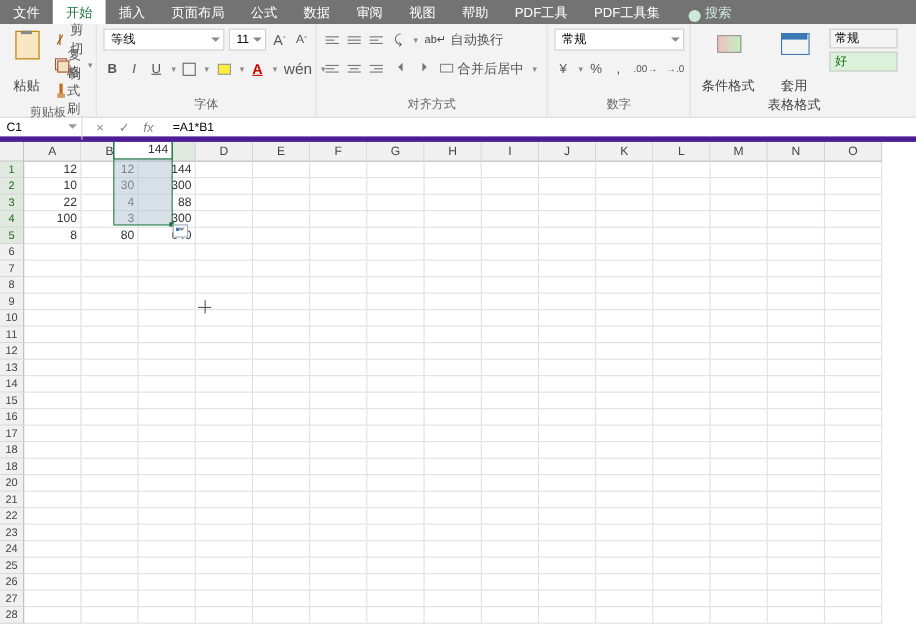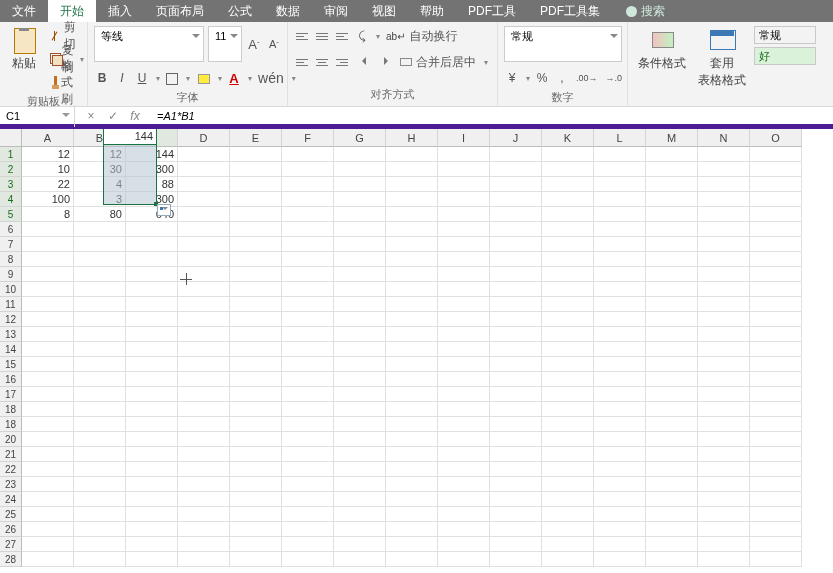--- a/index.html
+++ b/index.html
@@ -2,36 +2,36 @@
 <html><head>
 <meta charset="utf-8">
 <style>
 * { margin:0; padding:0; box-sizing:border-box; font-family:"Microsoft YaHei","Segoe UI",Arial,sans-serif; font-size:12px; user-select:none; }
 body { background:#fff; width:833px; height:573px; overflow:hidden; }
 
 
 .menubar { background:#737373; color:#fff; display:flex; height:22px; align-items:center; }
 .menubar .tab { padding:0 12px; height:22px; line-height:22px; cursor:pointer; }
 .menubar .tab.active { background:#fff; color:#217346; }
-.menubar .search { margin-left:6px; display:flex; align-items:center; padding:0 8px; gap:4px; color:#cfe8db; }
+.menubar .search { margin-left:6px; display:flex; align-items:flex-end; padding:0 8px; gap:4px; color:#cfe8db; }
 .menubar .bulb { display:inline-block; width:11px; height:11px; border-radius:50%; background:#cfe8db; position:relative; }
 
 
 .ribbon { background:#f3f3f3; border-bottom:1px solid #d9d9d9; height:85px; display:flex; position:relative; }
 .group { border-right:1px solid #e0e0e0; display:flex; flex-direction:column; justify-content:space-between; padding:4px 6px 0 6px; }
 .group .label { text-align:center; font-size:11px; color:#666; padding:2px 0 4px 0; }
 .controls { display:flex; align-items:flex-start; gap:4px; flex:1; }
 .col { display:flex; flex-direction:column; gap:3px; }
 .row { display:flex; gap:4px; align-items:center; }
 .btn { display:flex; align-items:center; justify-content:center; min-width:16px; height:20px; padding:0 2px; color:#555; }
 .ic { width:14px; height:14px; display:inline-block; position:relative; }
 .dd { font-size:8px; color:#888; padding-left:2px; }
-.select { border:1px solid #ccc; background:#fff; height:36px; padding:0 14px 0 6px; position:relative; font-size:11px; line-height:18px; }
+.select { border:1px solid #ccc; background:#fff; height:20px; padding:0 14px 0 6px; position:relative; font-size:11px; line-height:18px; }
 .select::after { content:""; position:absolute; right:3px; top:7px; border:4px solid transparent; border-top-color:#888; }
-.bigbtn { display:flex; flex-direction:column; align-items:center; justify-content:center; gap:1px; padding:2px 4px; font-size:11px; color:#444; }
+.bigbtn { display:flex; flex-direction:column; align-items:center; justify-content:center; gap:16px; padding:2px 4px; font-size:11px; color:#444; }
 .bigbtn .ic-big { width:28px; height:26px; display:block; position:relative; }
 .style-box { border:1px solid #c8c8c8; width:62px; height:18px; line-height:16px; font-size:11px; padding:0 4px; }
 .style-box.good { background:#d9f2d9; color:#1a6b1a; }
 
 
 .ic-scissor::before,.ic-scissor::after{content:"";position:absolute;width:1px;height:10px;background:#a04a00;left:6px;top:2px;}
 .ic-scissor::after{transform:rotate(30deg);}
 .ic-copy::before{content:"";position:absolute;width:9px;height:9px;border:1px solid #a0522d;left:2px;top:1px;}
 .ic-copy::after{content:"";position:absolute;width:9px;height:9px;border:1px solid #a0522d;left:4px;top:3px;background:#f3e0c0;}
 .ic-brush::before{content:"";position:absolute;width:3px;height:10px;background:#c96c1e;left:6px;top:1px;}
@@ -49,21 +49,21 @@
 .ic-cond::before{content:"";position:absolute;width:20px;height:14px;left:4px;top:4px;background:linear-gradient(90deg,#f2c0c0,#c0f2c0);border:1px solid #888;}
 .ic-table::before{content:"";position:absolute;width:24px;height:18px;left:2px;top:2px;border:1px solid #3b78b5;}
 .ic-table::after{content:"";position:absolute;width:24px;height:6px;left:2px;top:2px;background:#3b78b5;}
 
 
 .fxbar { display:flex; height:22px; border-bottom:5px solid #4c1d95; align-items:center; background:#fff; }
 .namebox { width:75px; border-right:1px solid #d9d9d9; height:22px; line-height:22px; padding:0 6px; position:relative; font-size:11px; }
 .namebox::after { content:""; position:absolute; right:4px; top:8px; border:4px solid transparent; border-top-color:#999; }
 .fx-controls { display:flex; gap:6px; padding:0 8px; color:#888; }
 .fx-controls span { width:16px; text-align:center; }
-.fx-input { flex:1; padding:0 6px; font-size:11px;font-style:italic; }
+.fx-input { flex:1; padding:0 6px; font-size:11px; }
 
 
 .gridwrap { position:relative; height:444px; overflow:hidden; }
 .colheads { display:flex; position:absolute; top:0; left:22px; right:0; height:18px; }
 .colhead { width:52px; border-right:1px solid #d4d4d4; border-bottom:1px solid #bcbcbc; background:#f0f0f0; text-align:center; line-height:18px; font-size:11px; color:#444; }
 .corner { position:absolute; left:0; top:0; width:22px; height:18px; border-right:1px solid #bcbcbc; border-bottom:1px solid #bcbcbc; background:#f0f0f0; }
 .rowheads { position:absolute; left:0; top:18px; width:22px; }
 .rowhead { height:15px; border-right:1px solid #bcbcbc; border-bottom:1px solid #d4d4d4; background:#f0f0f0; text-align:center; line-height:15px; font-size:10px; color:#444; }
 .cells { position:absolute; left:22px; top:18px; right:0; bottom:0; }
 .cellrow { display:flex; height:15px; }

